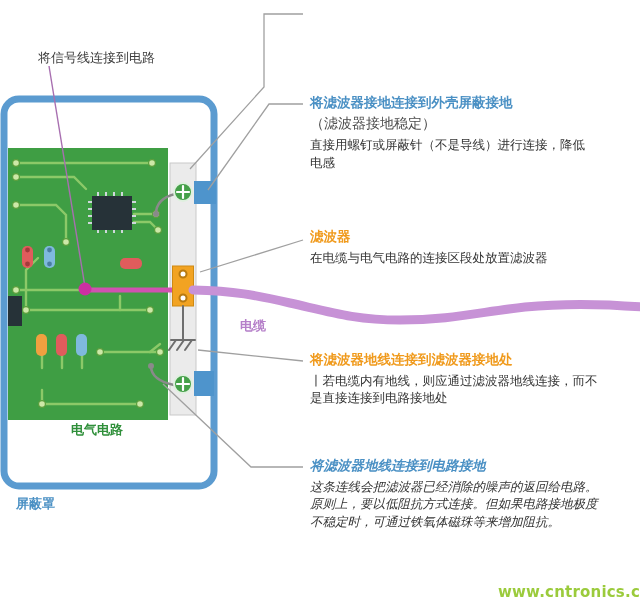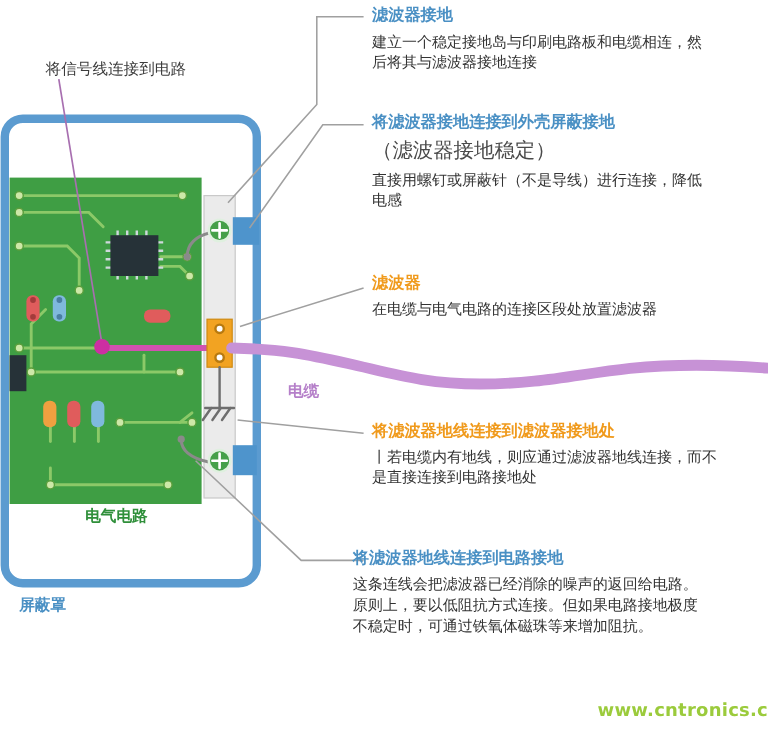--- a/index.html
+++ b/index.html
@@ -6,21 +6,21 @@
   .stage{
     position:relative;width:640px;height:612px;overflow:hidden;
     font-family:"DejaVu Sans","Liberation Sans",sans-serif;
     background:#ffffff;
   }
   .stage svg{position:absolute;left:0;top:0;}
   .ann{position:absolute;width:328px;}
   .ann-title{font-size:13.5px;font-weight:bold;line-height:1.3;}
   .ann-title.blue{color:#4a90c4;}
   .ann-title.orange{color:#f09a1c;}
-  .ann-sub{font-size:17px;color:#4a4a4a;line-height:1.42;margin-top:2px;white-space:pre-line;}
+  .ann-sub{font-size:14px;color:#4a4a4a;line-height:1.42;margin-top:2px;white-space:pre-line;}
   .ann-body{font-size:12.5px;color:#333333;line-height:1.42;margin-top:3px;white-space:pre-line;}
   .diag-label{position:absolute;font-weight:bold;font-size:13px;}
   .lbl-cable{color:#b57fc9;}
   .lbl-circuit{color:#2f8f3a;}
   .lbl-shield{color:#4a90c4;}
   .lbl-signal{position:absolute;font-size:13px;color:#3c3c3c;font-weight:normal;}
   .watermark{position:absolute;font-size:15px;font-weight:bold;color:#9bcb3c;letter-spacing:0.2px;}
 </style>
 </head>
 <body>
@@ -150,45 +150,40 @@
 
     <g stroke="#a0a0a0" stroke-width="1.3" fill="none">
       <path d="M303,14 H264 V87 L190,169"></path>
       <path d="M303,104 H269 L208,190"></path>
       <path d="M303,240 L200,272"></path>
       <path d="M303,361 L198,350"></path>
       <path d="M303,467 H251 L163,384"></path>
     </g>
   </svg>
 
-  <div class="ann" style="left:310px;top:5px;">
-    <div class="ann-title blue">滤波器接地</div>
-    <div class="ann-body">建立一个稳定接地岛与印刷电路板和电缆相连，然
-后将其与滤波器接地连接</div>
-  </div>
 
   <div class="ann" style="left:310px;top:94px;">
     <div class="ann-title blue">将滤波器接地连接到外壳屏蔽接地</div>
     <div class="ann-sub">（滤波器接地稳定）</div>
     <div class="ann-body">直接用螺钉或屏蔽针（不是导线）进行连接，降低
 电感</div>
   </div>
 
   <div class="ann" style="left:310px;top:228px;">
     <div class="ann-title orange">滤波器</div>
     <div class="ann-body">在电缆与电气电路的连接区段处放置滤波器</div>
   </div>
 
   <div class="ann" style="left:310px;top:351px;">
     <div class="ann-title orange">将滤波器地线连接到滤波器接地处</div>
     <div class="ann-body">丨若电缆内有地线，则应通过滤波器地线连接，而不
 是直接连接到电路接地处</div>
   </div>
 
-  <div class="ann" style="left:294px;top:457px;">
+  <div class="ann" style="left:310px;top:457px;font-style:italic;">
     <div class="ann-title blue">将滤波器地线连接到电路接地</div>
     <div class="ann-body">这条连线会把滤波器已经消除的噪声的返回给电路。
 原则上，要以低阻抗方式连接。但如果电路接地极度
 不稳定时，可通过铁氧体磁珠等来增加阻抗。</div>
   </div>
 
   <div class="lbl-signal" style="left:38px;top:49px;">将信号线连接到电路</div>
   <div class="diag-label lbl-cable" style="left:220px;top:317px;margin-left:20px;">电缆</div>
   <div class="diag-label lbl-circuit" style="left:33px;top:421px;margin-left:38px;">电气电路</div>
   <div class="diag-label lbl-shield" style="left:16px;top:495px;">屏蔽罩</div>

